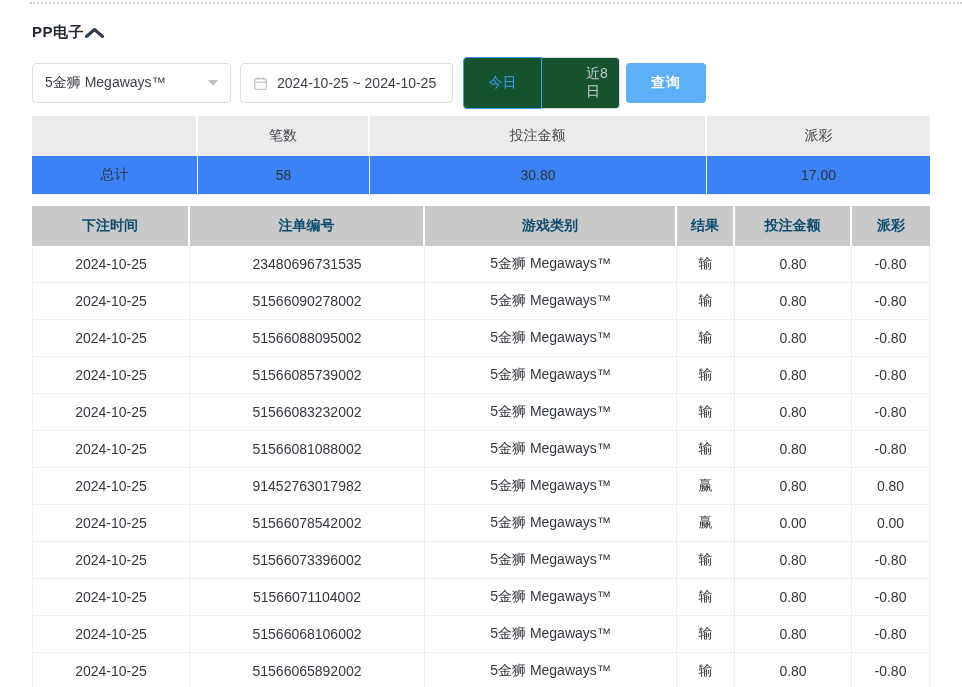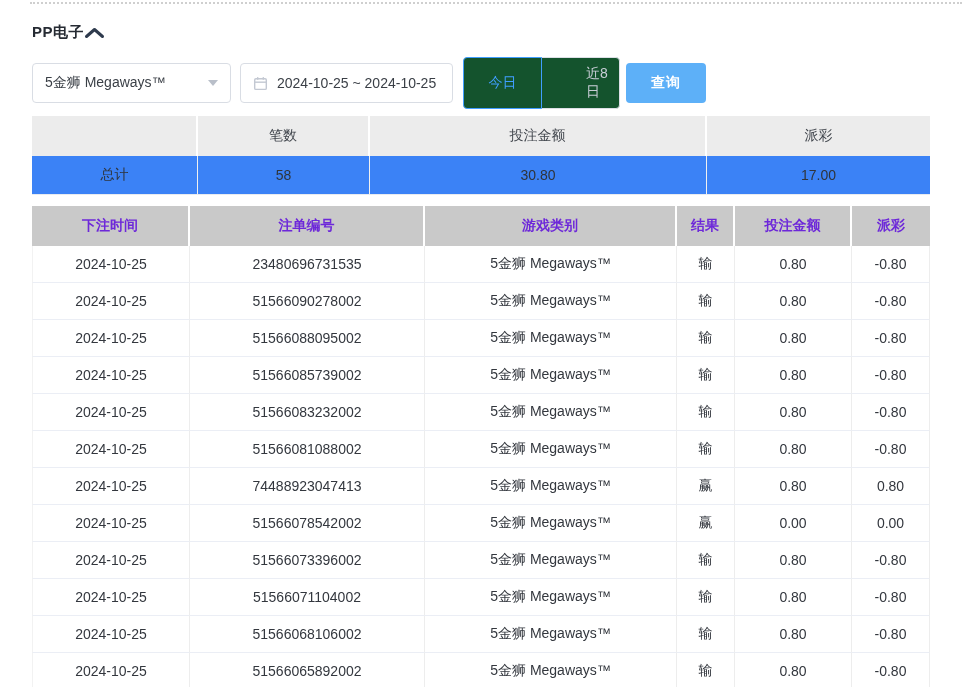--- a/index.html
+++ b/index.html
@@ -47,21 +47,21 @@
 
   .summary-table{margin-top:13px;}
   .summary-table th{height:40px;background:var(--sum-gray);font-weight:normal;font-size:14px;
        color:#40454c;border-right:2px solid #fff;}
   .summary-table th:last-child{border-right:none;}
   .summary-table td{height:39px;font-size:14px;color:#2f343b;background:#3b82f6;
        border-bottom:1px solid #e8ebf0;border-right:1px solid #f0f0f0;}
   .summary-table td:last-child{border-right:none;}
 
   .main-table{margin-top:11px;}
-  .main-table th{height:40px;background:var(--th-gray);color:#6d28d9;font-weight:bold;font-size:14px;
+  .main-table th{height:40px;background:var(--th-gray);color:#0c4a6e;font-weight:bold;font-size:14px;
        border-right:2px solid #fff;}
   .main-table th:last-child{border-right:none;}
   .main-table td{height:37px;font-size:14px;color:#33373e;background:#fff;
        border-bottom:1px solid #ebeef5;border-right:1px solid #ededed;}
   .main-table td:first-child{border-left:1px solid #f2f2f2;}
   .neg{color:var(--neg);}
 </style>
 </head>
 <body>
 
@@ -192,21 +192,21 @@
         <tr>
           <td>2024-10-25</td>
           <td>51566081088002</td>
           <td>5金狮 Megaways™</td>
           <td>输</td>
           <td>0.80</td>
           <td class="neg">-0.80</td>
         </tr>
         <tr>
           <td>2024-10-25</td>
-          <td>74488923047413</td>
+          <td>91452763017982</td>
           <td>5金狮 Megaways™</td>
           <td>赢</td>
           <td>0.80</td>
           <td>0.80</td>
         </tr>
         <tr>
           <td>2024-10-25</td>
           <td>51566078542002</td>
           <td>5金狮 Megaways™</td>
           <td>赢</td>

